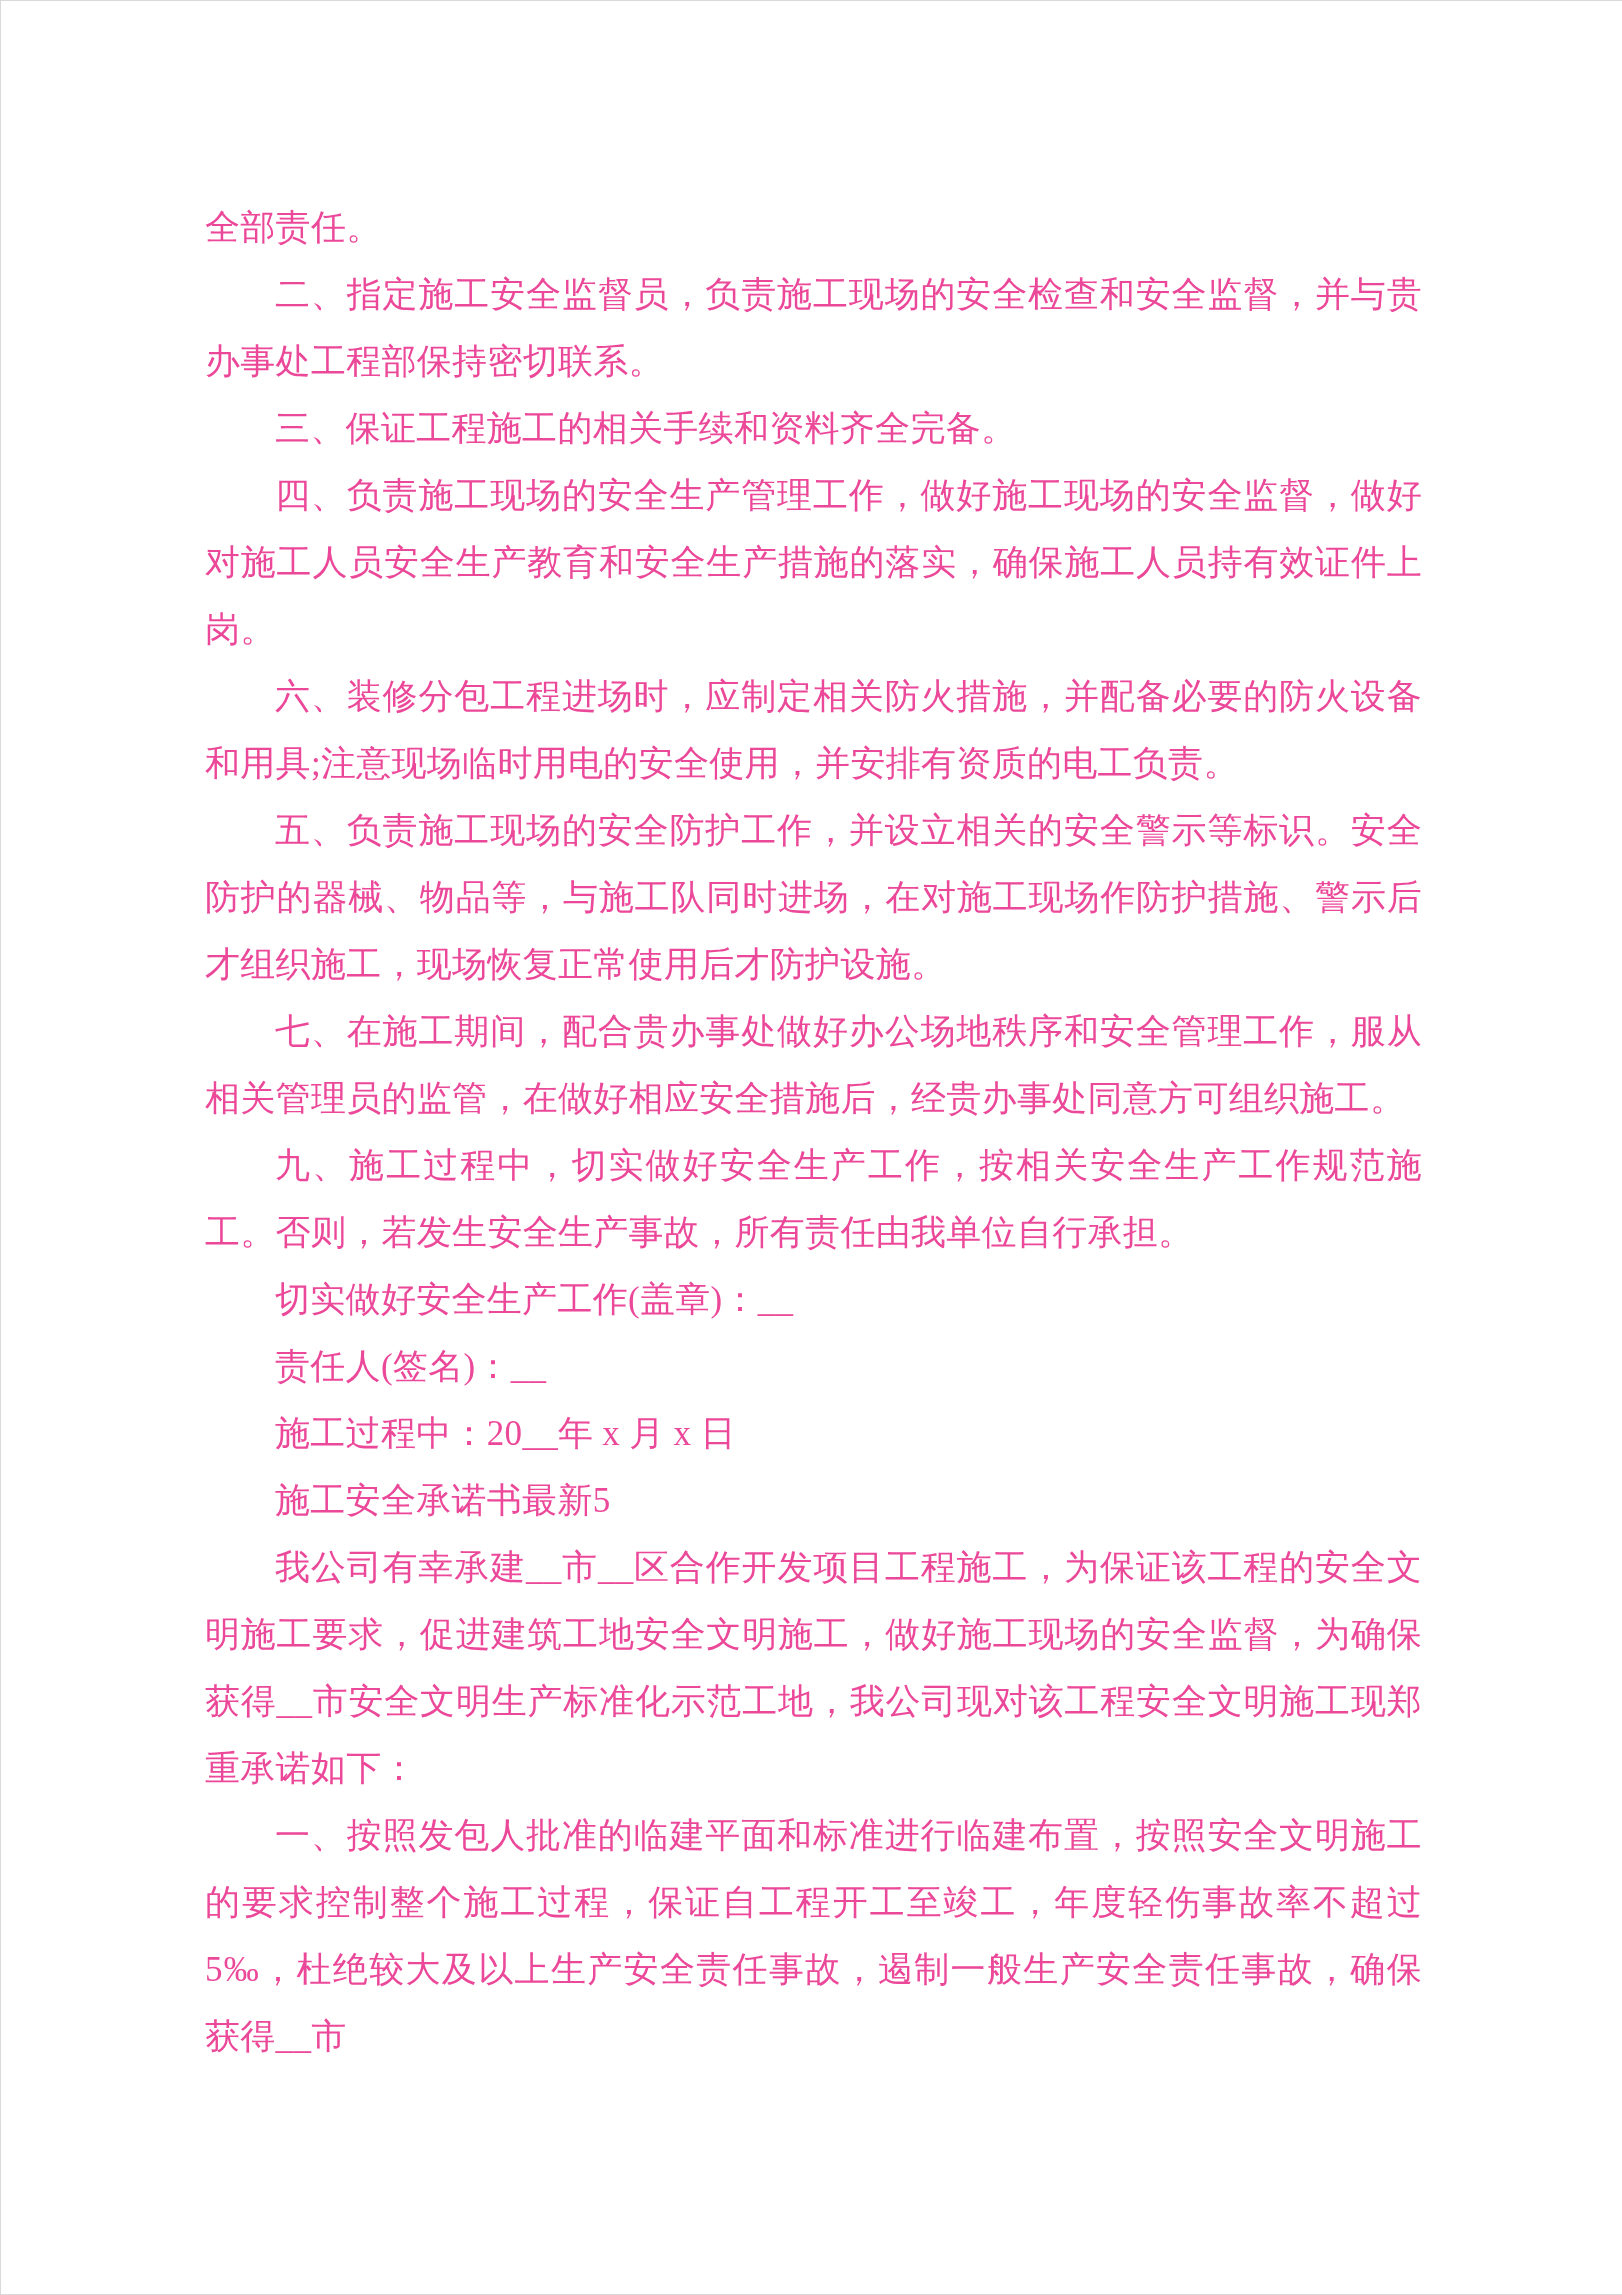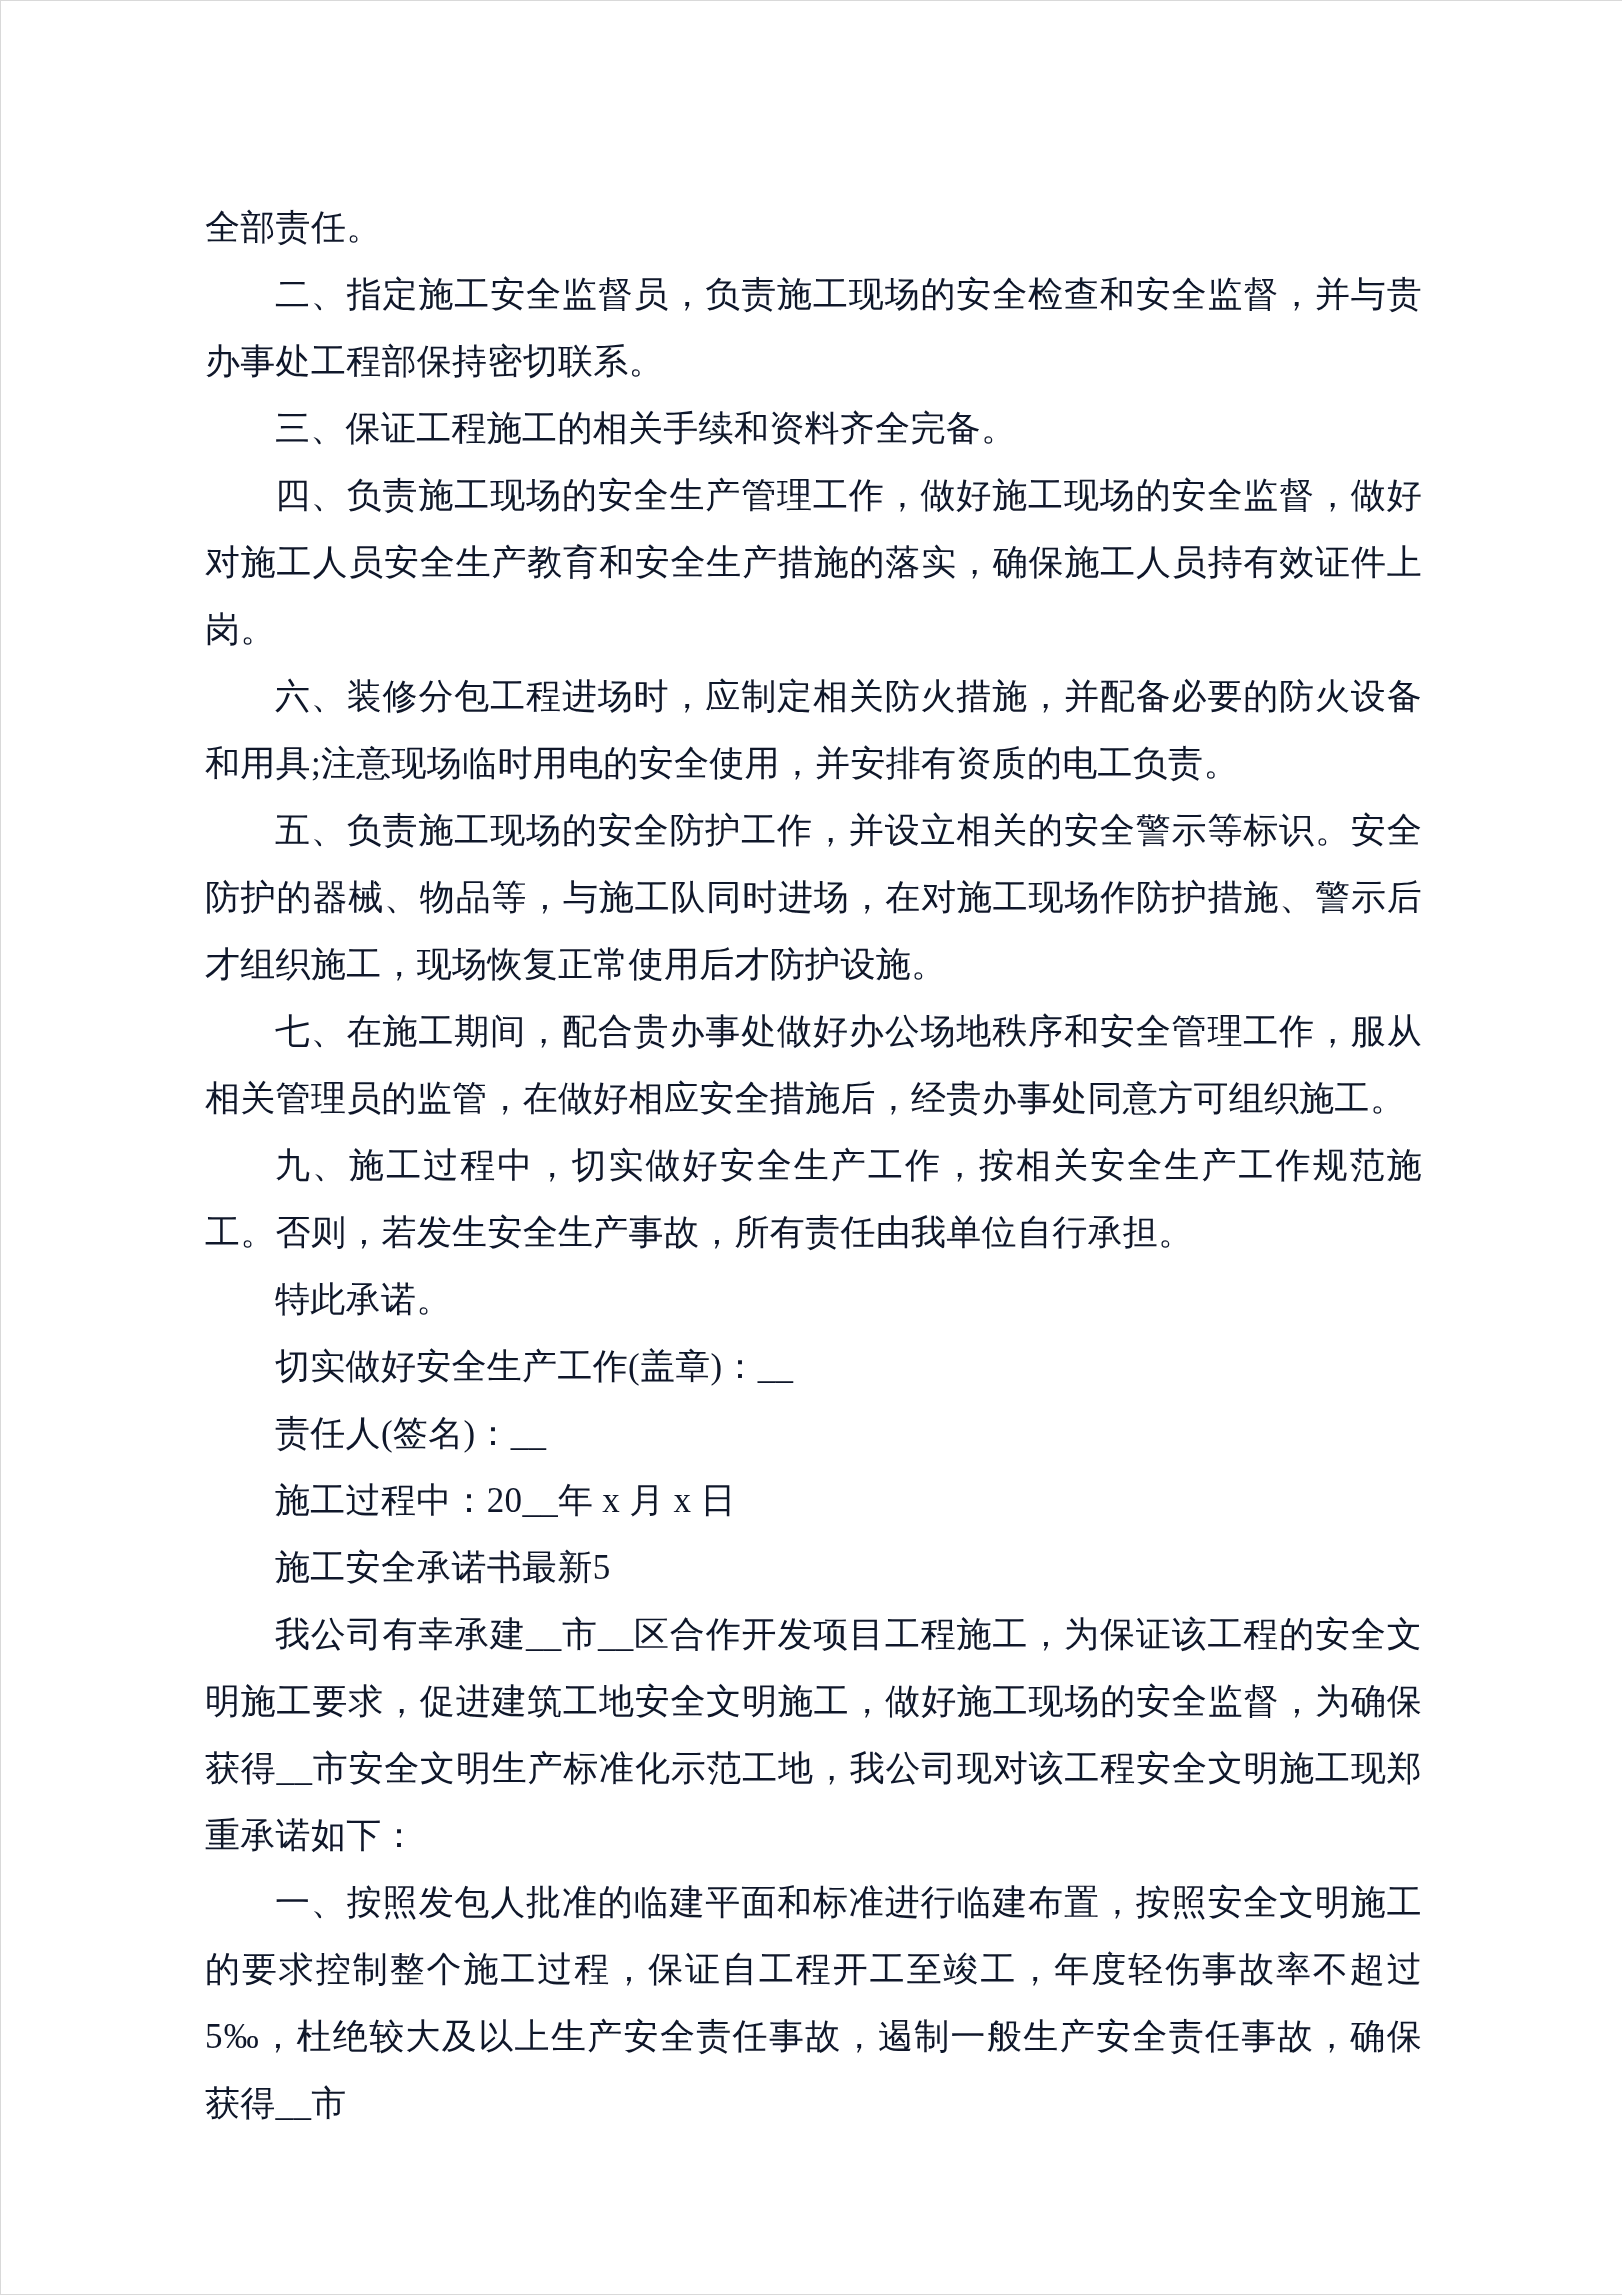--- a/index.html
+++ b/index.html
@@ -34,30 +34,29 @@
     word-break: break-all;
   }
   .para.indent {
     text-indent: 2em;
   }
 </style>
 </head>
 <body>
 
 <div class="page" style="background: rgb(255, 255, 255); border-color: rgb(217, 217, 217);">
-  <div class="doc-body" style="color: #0f172a;">
+  <div class="doc-body" style="color: #ec4899;">
       <p class="para">全部责任。</p>
       <p class="para indent">二、指定施工安全监督员，负责施工现场的安全检查和安全监督，并与贵办事处工程部保持密切联系。</p>
       <p class="para indent">三、保证工程施工的相关手续和资料齐全完备。</p>
       <p class="para indent">四、负责施工现场的安全生产管理工作，做好施工现场的安全监督，做好对施工人员安全生产教育和安全生产措施的落实，确保施工人员持有效证件上岗。</p>
       <p class="para indent">六、装修分包工程进场时，应制定相关防火措施，并配备必要的防火设备和用具;注意现场临时用电的安全使用，并安排有资质的电工负责。</p>
       <p class="para indent">五、负责施工现场的安全防护工作，并设立相关的安全警示等标识。安全防护的器械、物品等，与施工队同时进场，在对施工现场作防护措施、警示后才组织施工，现场恢复正常使用后才防护设施。</p>
       <p class="para indent">七、在施工期间，配合贵办事处做好办公场地秩序和安全管理工作，服从相关管理员的监管，在做好相应安全措施后，经贵办事处同意方可组织施工。</p>
       <p class="para indent">九、施工过程中，切实做好安全生产工作，按相关安全生产工作规范施工。否则，若发生安全生产事故，所有责任由我单位自行承担。</p>
-      <p class="para indent">特此承诺。</p>
       <p class="para indent">切实做好安全生产工作(盖章)：__</p>
       <p class="para indent">责任人(签名)：__</p>
       <p class="para indent">施工过程中：20__年 x 月 x 日</p>
       <p class="para indent">施工安全承诺书最新5</p>
       <p class="para indent">我公司有幸承建__市__区合作开发项目工程施工，为保证该工程的安全文明施工要求，促进建筑工地安全文明施工，做好施工现场的安全监督，为确保获得__市安全文明生产标准化示范工地，我公司现对该工程安全文明施工现郑重承诺如下：</p>
       <p class="para indent">一、按照发包人批准的临建平面和标准进行临建布置，按照安全文明施工的要求控制整个施工过程，保证自工程开工至竣工，年度轻伤事故率不超过 5‰，杜绝较大及以上生产安全责任事故，遏制一般生产安全责任事故，确保获得__市</p>
     </div>
 </div>
 
 

